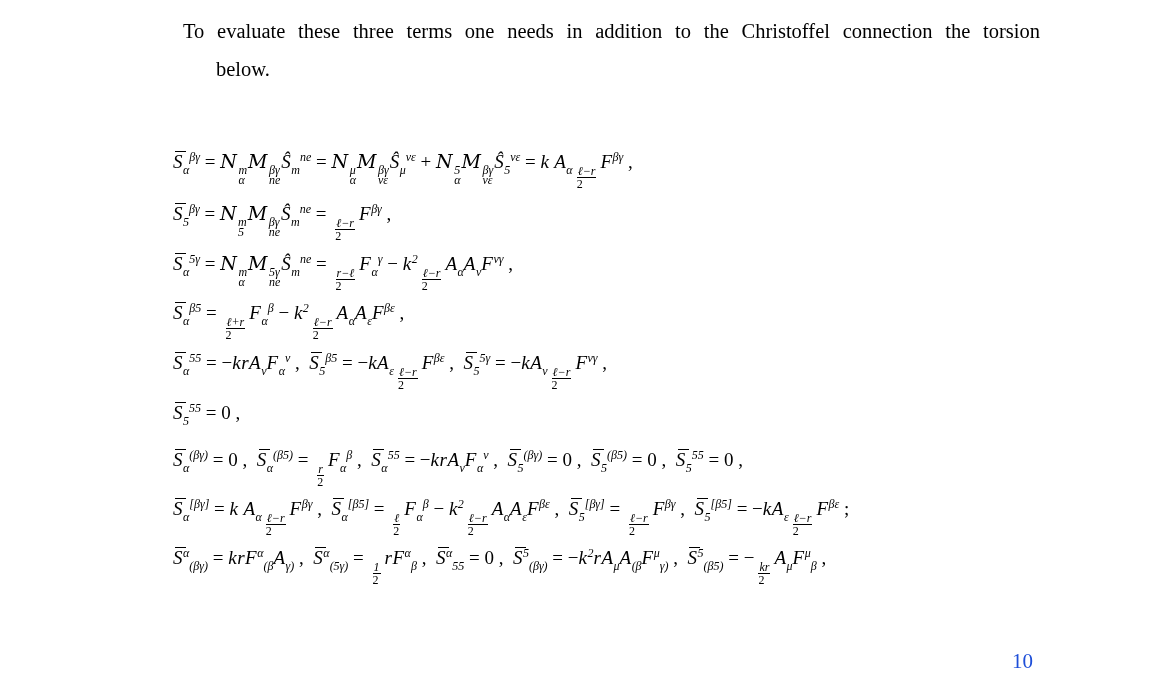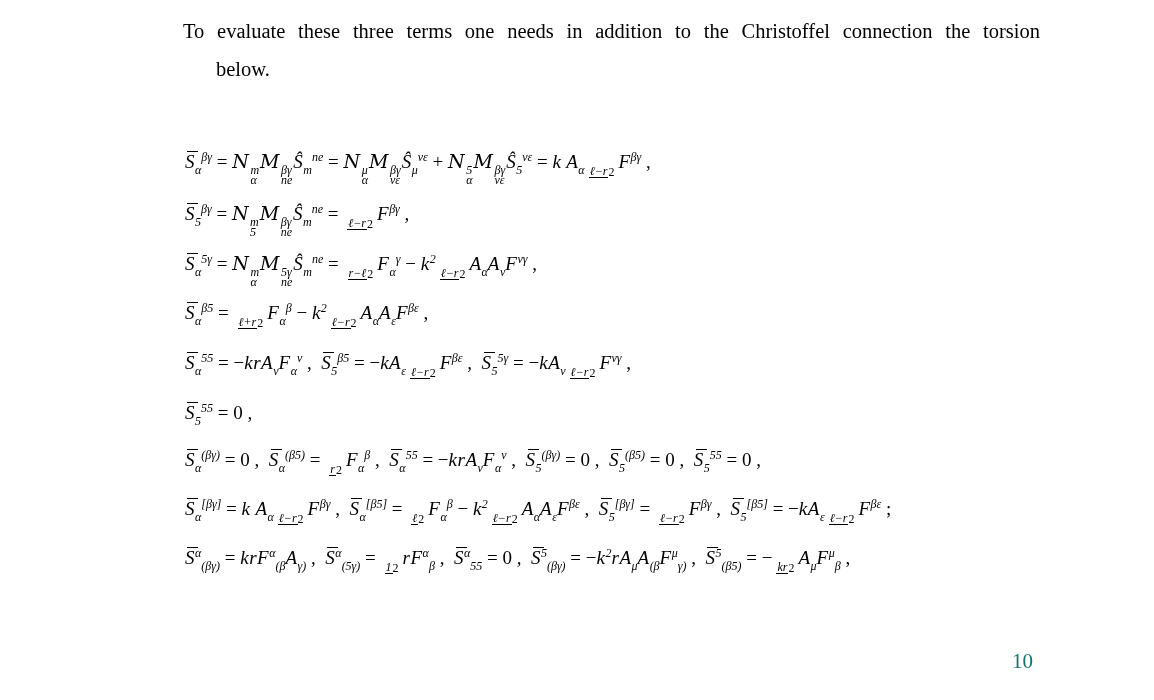--- a/index.html
+++ b/index.html
@@ -6,42 +6,42 @@
   .page{
     position:relative;width:1154px;height:700px;background:#ffffff;
     font-family:"Liberation Serif","DejaVu Serif",serif;color:#000;overflow:hidden;
   }
   
   .para{position:absolute;left:183px;top:12px;width:857px;font-size:20.5px;line-height:38px;}
   .jline{text-align:justify;text-align-last:justify;}
   .lline{text-align:left;margin-left:33px;}
   
   .eq{
-    position:absolute;left:185px;height:46px;font-size:19px;white-space:pre;
+    position:absolute;left:173px;height:46px;font-size:19px;white-space:pre;
     font-family:"Liberation Serif","DejaVu Serif",serif;
   }
   .rm{font-style:normal;}
   .it{font-style:italic;letter-spacing:0.5px;}
   .cal{font-style:italic;font-family:"DejaVu Serif",serif;letter-spacing:0.5px;}
   .bar{font-style:italic;position:relative;letter-spacing:0.5px;}
   .bar::after{content:"";position:absolute;left:2px;right:-3px;top:0px;border-top:1.3px solid #000;}
   .sub{font-size:12px;font-style:italic;position:relative;top:6px;}
   .sup{font-size:12px;font-style:italic;position:relative;top:-7px;}
   .ss{
     display:inline-flex;flex-direction:column;align-items:flex-start;
     font-size:12px;font-style:italic;line-height:10px;vertical-align:-6px;margin:0 1px;
   }
   .frac{
-    display:inline-flex;flex-direction:row;align-items:flex-end;
+    display:inline-flex;flex-direction:column;align-items:flex-start;
     font-size:12px;line-height:12px;vertical-align:-7px;margin:0 4px;
   }
   .frac .num{font-style:italic;border-bottom:1px solid #000;padding:0 1px;}
   .frac .den{font-style:normal;}
   
-  .pagenum{position:absolute;left:1012px;top:649px;font-size:21px;color:#0f766e;}
+  .pagenum{position:absolute;left:1012px;top:649px;font-size:21px;color:#1d4ed8;}
 </style>
 </head>
 <body>
 
 <div class="page">
   <div class="para">
     <div class="jline">To evaluate these three terms one needs in addition to the Christoffel connection the torsion</div>
     <div class="lline">below.</div>
   </div>
 

